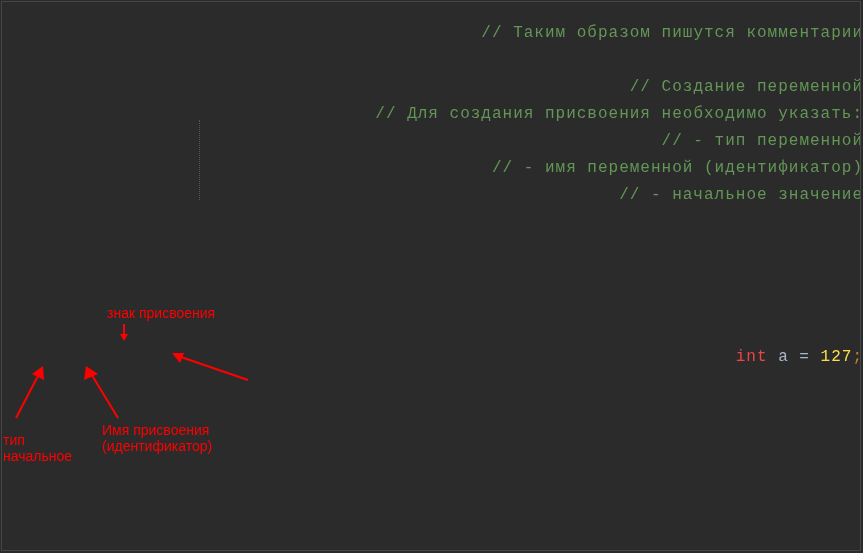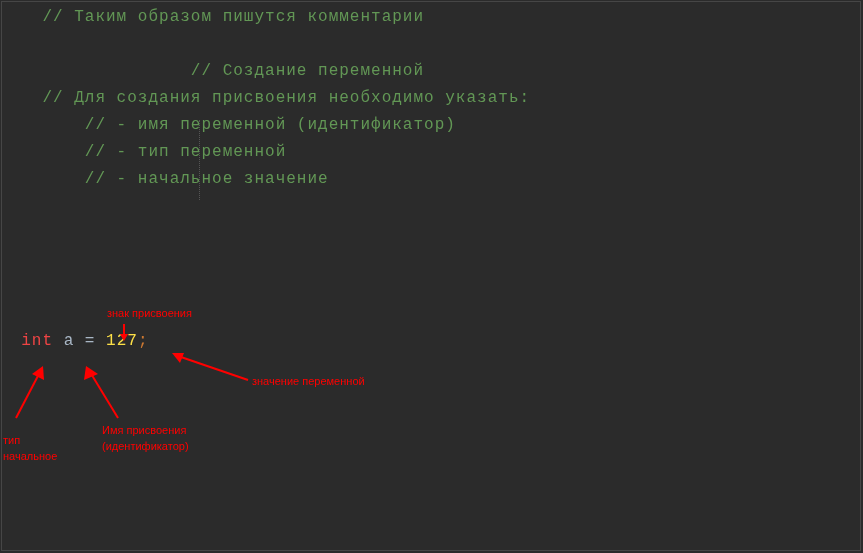--- a/index.html
+++ b/index.html
@@ -14,37 +14,38 @@
   }
   .editor {
     position: relative;
     width: 863px;
     height: 553px;
     background: #2b2b2b;
     color: #a9b7c6;
     letter-spacing: 1px;
   }
   .editor-lines {
-    padding-top: 4px;
+    padding-top: 20px;
+    text-align: right;
   }
   .line {
     white-space: pre;
     height: 27px;
     line-height: 27px;
   }
   .comment { color: #629755; }
   .keyword { color: #ef4444; }
   .identifier { color: #a9b7c6; }
   .operator { color: #a9b7c6; }
   .number { color: #fde047; }
   .semi { color: #cc7832; }
   .annotation {
     position: absolute;
     color: #ff0000;
-    font-size: 11px;
+    font-size: 14px;
     line-height: 16px;
     letter-spacing: 0;
     font-family: Arial, sans-serif;
   }
   .arrow {
     position: absolute;
     pointer-events: none;
   }
   .dotted-vline {
     position: absolute;
@@ -63,45 +64,42 @@
 <body>
 
 <div class="editor">
   <div class="border-frame"></div>
 
   <div class="editor-lines">
     <div class="line">    <span class="comment">// Таким образом пишутся комментарии</span></div>
     <div class="line"> </div>
     <div class="line">                  <span class="comment">// Создание переменной</span></div>
     <div class="line">    <span class="comment">// Для создания присвоения необходимо указать:</span></div>
+    <div class="line">        <span class="comment">// - тип переменной</span></div>
     <div class="line">        <span class="comment">// - имя переменной (идентификатор)</span></div>
-    <div class="line">        <span class="comment">// - тип переменной</span></div>
     <div class="line">        <span class="comment">// - начальное значение</span></div>
     <div class="line"> </div>
     <div class="line"> </div>
     <div class="line"> </div>
     <div class="line"> </div>
     <div class="line"> </div>
     <div class="line">  <span class="keyword">int</span> <span class="identifier">a</span> <span class="operator">=</span> <span class="number">127</span><span class="semi">;</span></div>
   </div>
 
   <div class="dotted-vline" style="left:199px; top:120px; height:80px;"></div>
 
   <div class="annotation" style="left:107px; top:305px;">
     <span>знак присвоения</span>
   </div>
 
   <svg class="arrow" style="left:114px; top:322px; width:20px; height:20px;" viewBox="0 0 20 20">
     <line x1="10" y1="2" x2="10" y2="14" stroke="#ff0000" stroke-width="2"></line>
     <polygon points="10,19 6,12 14,12" fill="#ff0000"></polygon>
   </svg>
 
-  <div class="annotation" style="left:252px; top:373px;">
-    <span>значение переменной</span>
-  </div>
 
   <svg class="arrow" style="left:170px; top:350px; width:80px; height:34px;" viewBox="0 0 80 34">
     <line x1="78" y1="30" x2="8" y2="6" stroke="#ff0000" stroke-width="2"></line>
     <polygon points="2,3 14,3 10,13" fill="#ff0000"></polygon>
   </svg>
 
   <div class="annotation" style="left:3px; top:432px;">
     <span>тип</span><br>
     <span>начальное</span>
   </div>

